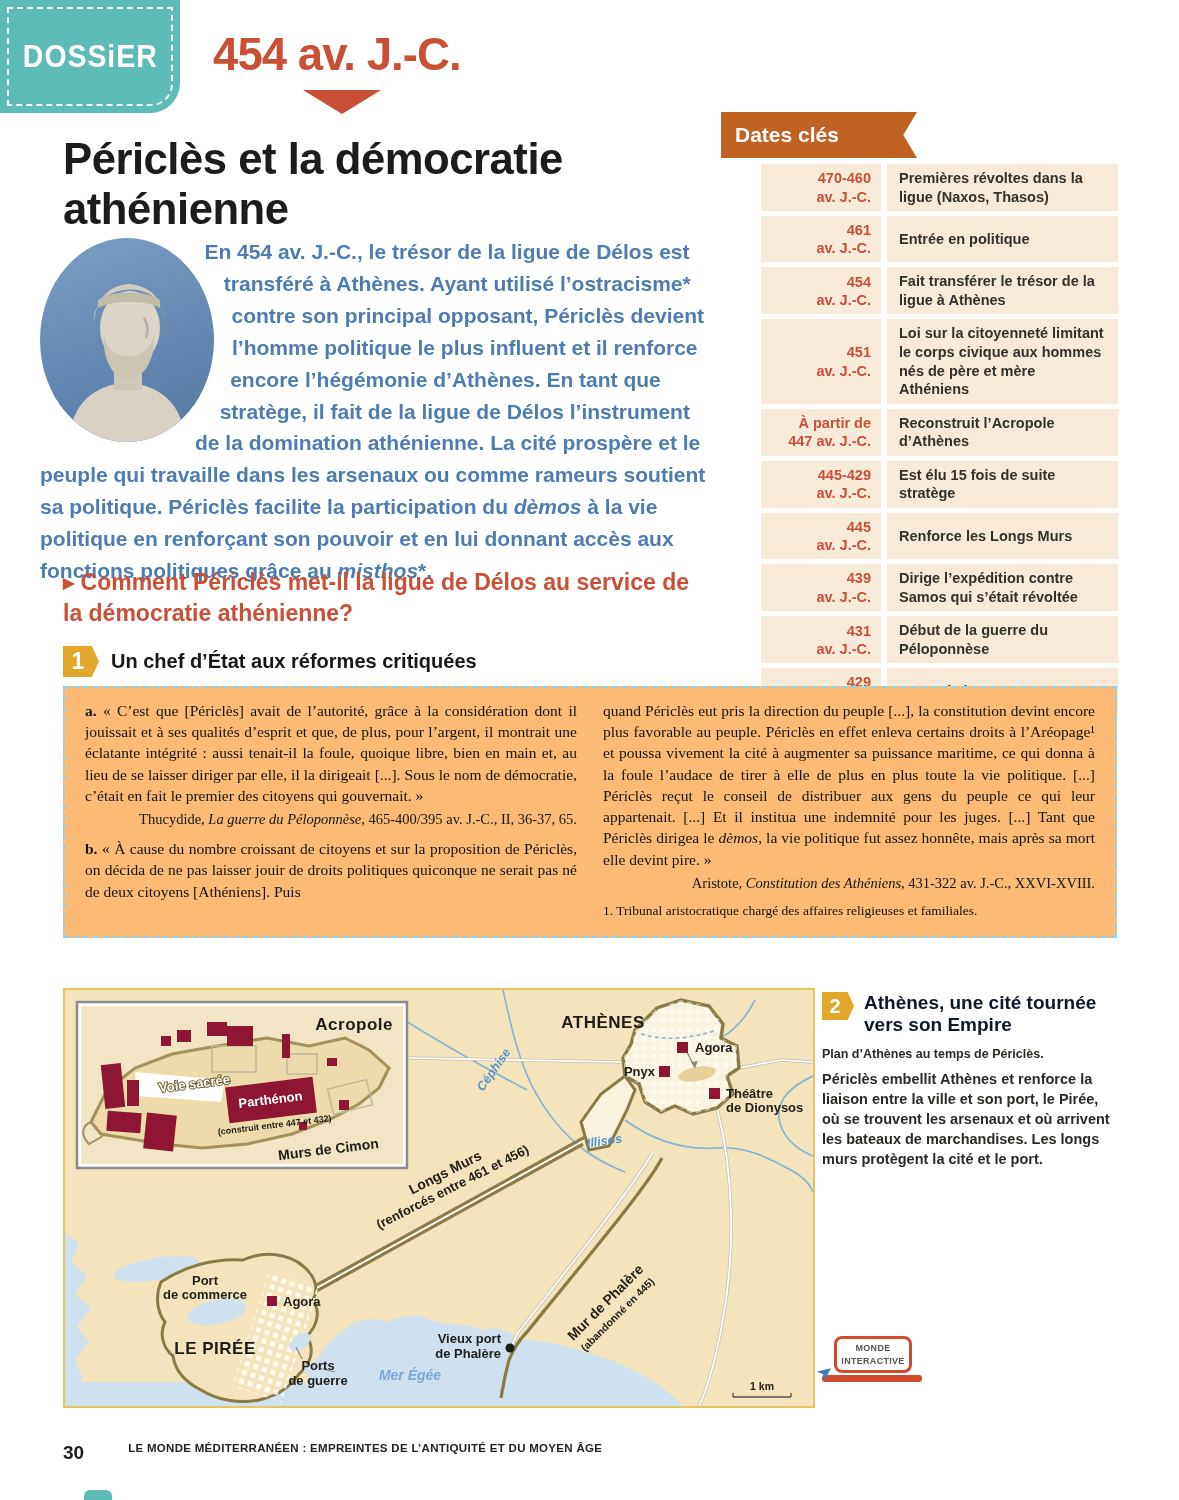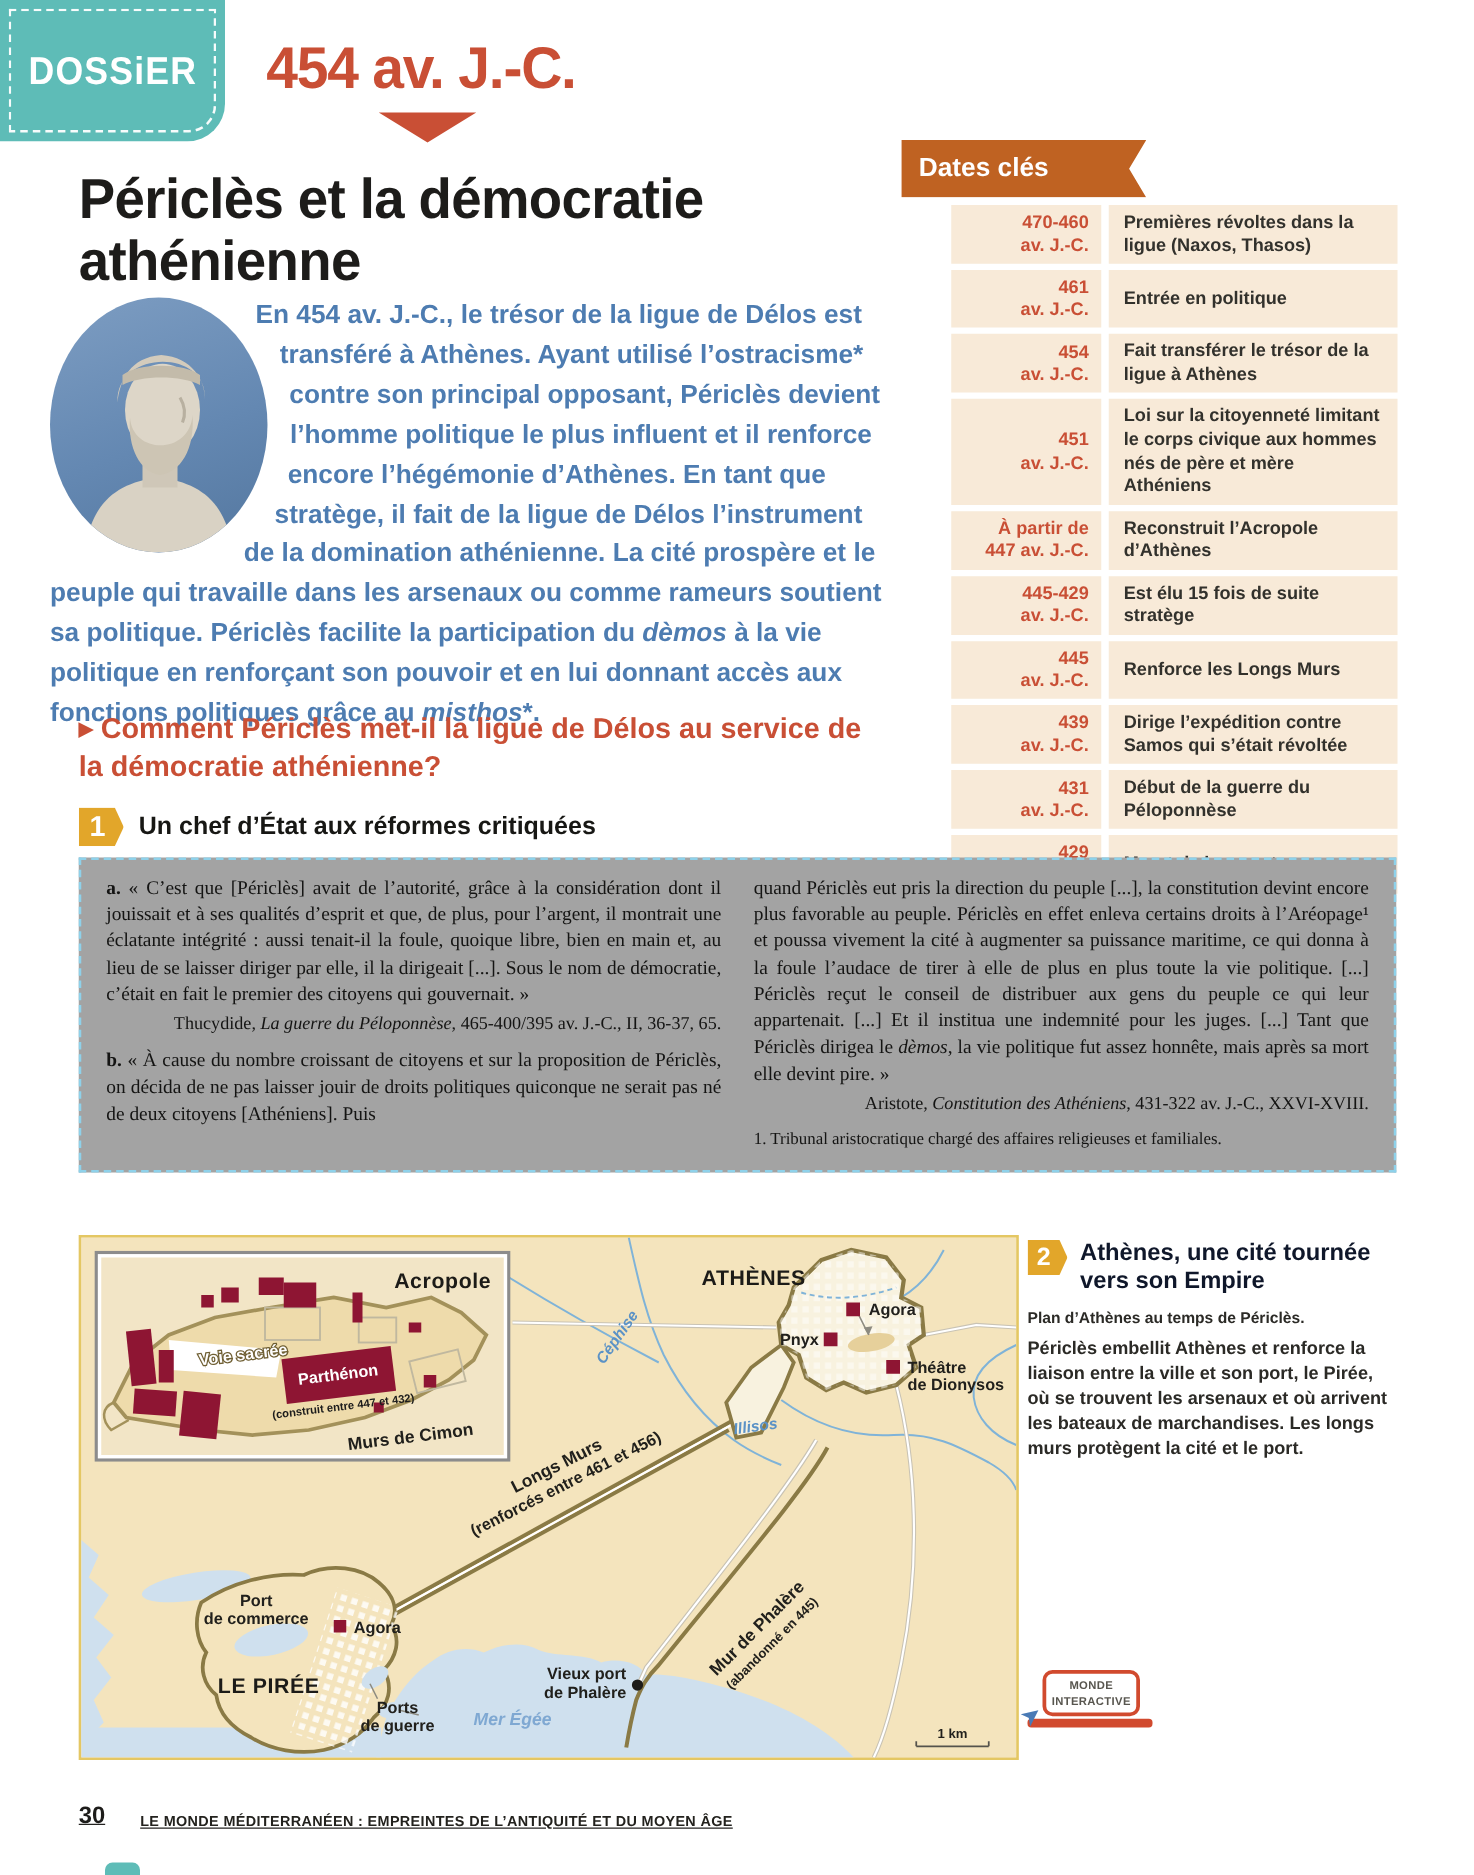--- a/index.html
+++ b/index.html
@@ -45,21 +45,21 @@
   .dcell.txt{flex:1;display:flex;align-items:center;color:#32312c;font-weight:bold;font-size:14.5px;
              line-height:1.28;padding:5px 12px;}
 
   
   .doc1{position:absolute;left:63px;top:646px;width:1054px;}
   .sec-head{display:flex;align-items:center;gap:12px;}
   .badge{width:36px;height:31px;background:#e2a62a;color:#fff;font-weight:bold;font-size:23px;
          display:flex;align-items:center;justify-content:center;padding-right:6px;box-sizing:border-box;
          clip-path:polygon(0 0,80% 0,100% 50%,80% 100%,0 100%);}
   .sec-title{font-size:20px;font-weight:bold;color:#171714;}
-  .quote-box{margin-top:9px;border:2px dashed #8ed1ea;background:#a3a3a3;padding:12px 20px;
+  .quote-box{margin-top:9px;border:2px dashed #8ed1ea;background:#fdba74;padding:12px 20px;
              display:flex;gap:26px;box-sizing:border-box;height:252px;overflow:hidden;}
   .qcol{flex:1;font-family:"Liberation Serif",serif;font-size:15.5px;line-height:1.37;color:#141413;
         text-align:justify;}
   .qcol p{margin:0;}
   .src{text-align:right;font-size:14.5px;margin:4px 0 8px;}
   .footnote{font-size:13.5px;text-align:left;margin-top:4px;}
 
   
   .map{position:absolute;left:63px;top:988px;width:752px;height:420px;border:2px solid #e4c763;
        box-sizing:border-box;background:#f4e4bd;}
@@ -83,21 +83,21 @@
 
   .carte-btn{position:absolute;left:834px;top:1336px;width:78px;cursor:pointer;}
   .carte-screen{border:3px solid #d14a2e;border-radius:8px;background:#fff;padding:3px 4px;
                 text-align:center;font-size:9px;font-weight:bold;color:#58564f;line-height:1.4;
                 letter-spacing:.3px;}
   .carte-base{width:100px;height:7px;background:#d14a2e;border-radius:3px;margin:2px 0 0 -12px;}
   .carte-arrow{position:absolute;left:-16px;top:26px;color:#4a7ab5;font-size:17px;font-weight:bold;
                transform:rotate(-38deg);}
 
   
-  .footer{position:absolute;left:63px;top:1442px;display:flex;align-items:flex-end;gap:28px;text-decoration:underline;}
+  .footer{position:absolute;left:63px;top:1442px;display:flex;align-items:flex-start;gap:44px;}
   .page-num{font-size:19px;font-weight:bold;color:#1d1c1a;}
   .footer-txt{font-size:11.5px;font-weight:bold;color:#23221e;letter-spacing:.3px;}
   .bottom-nub{position:absolute;left:84px;top:1490px;width:28px;height:10px;background:#5ebcb7;
               border-radius:6px 6px 0 0;}
 </style>
 </head>
 <body>
 
 <div class="page">
 

